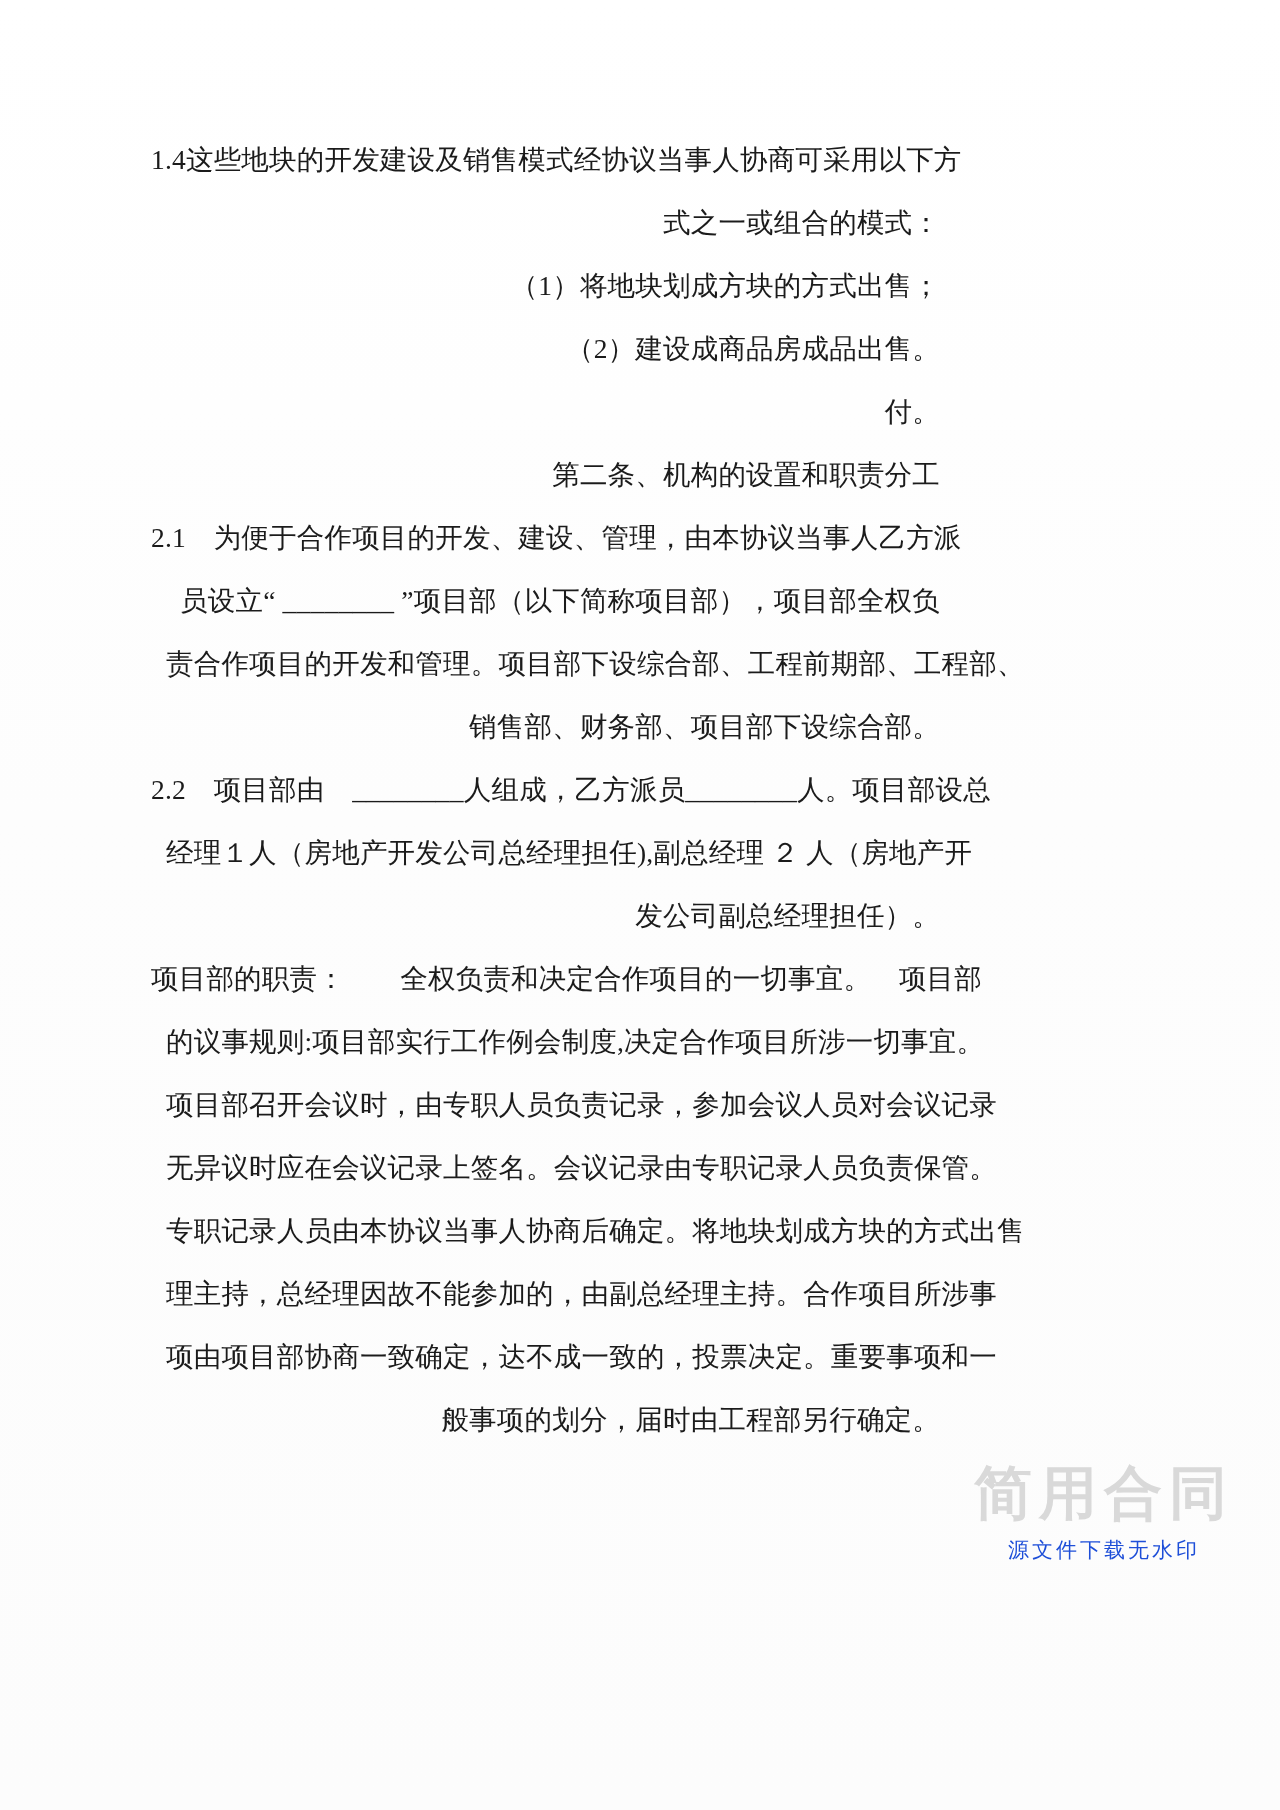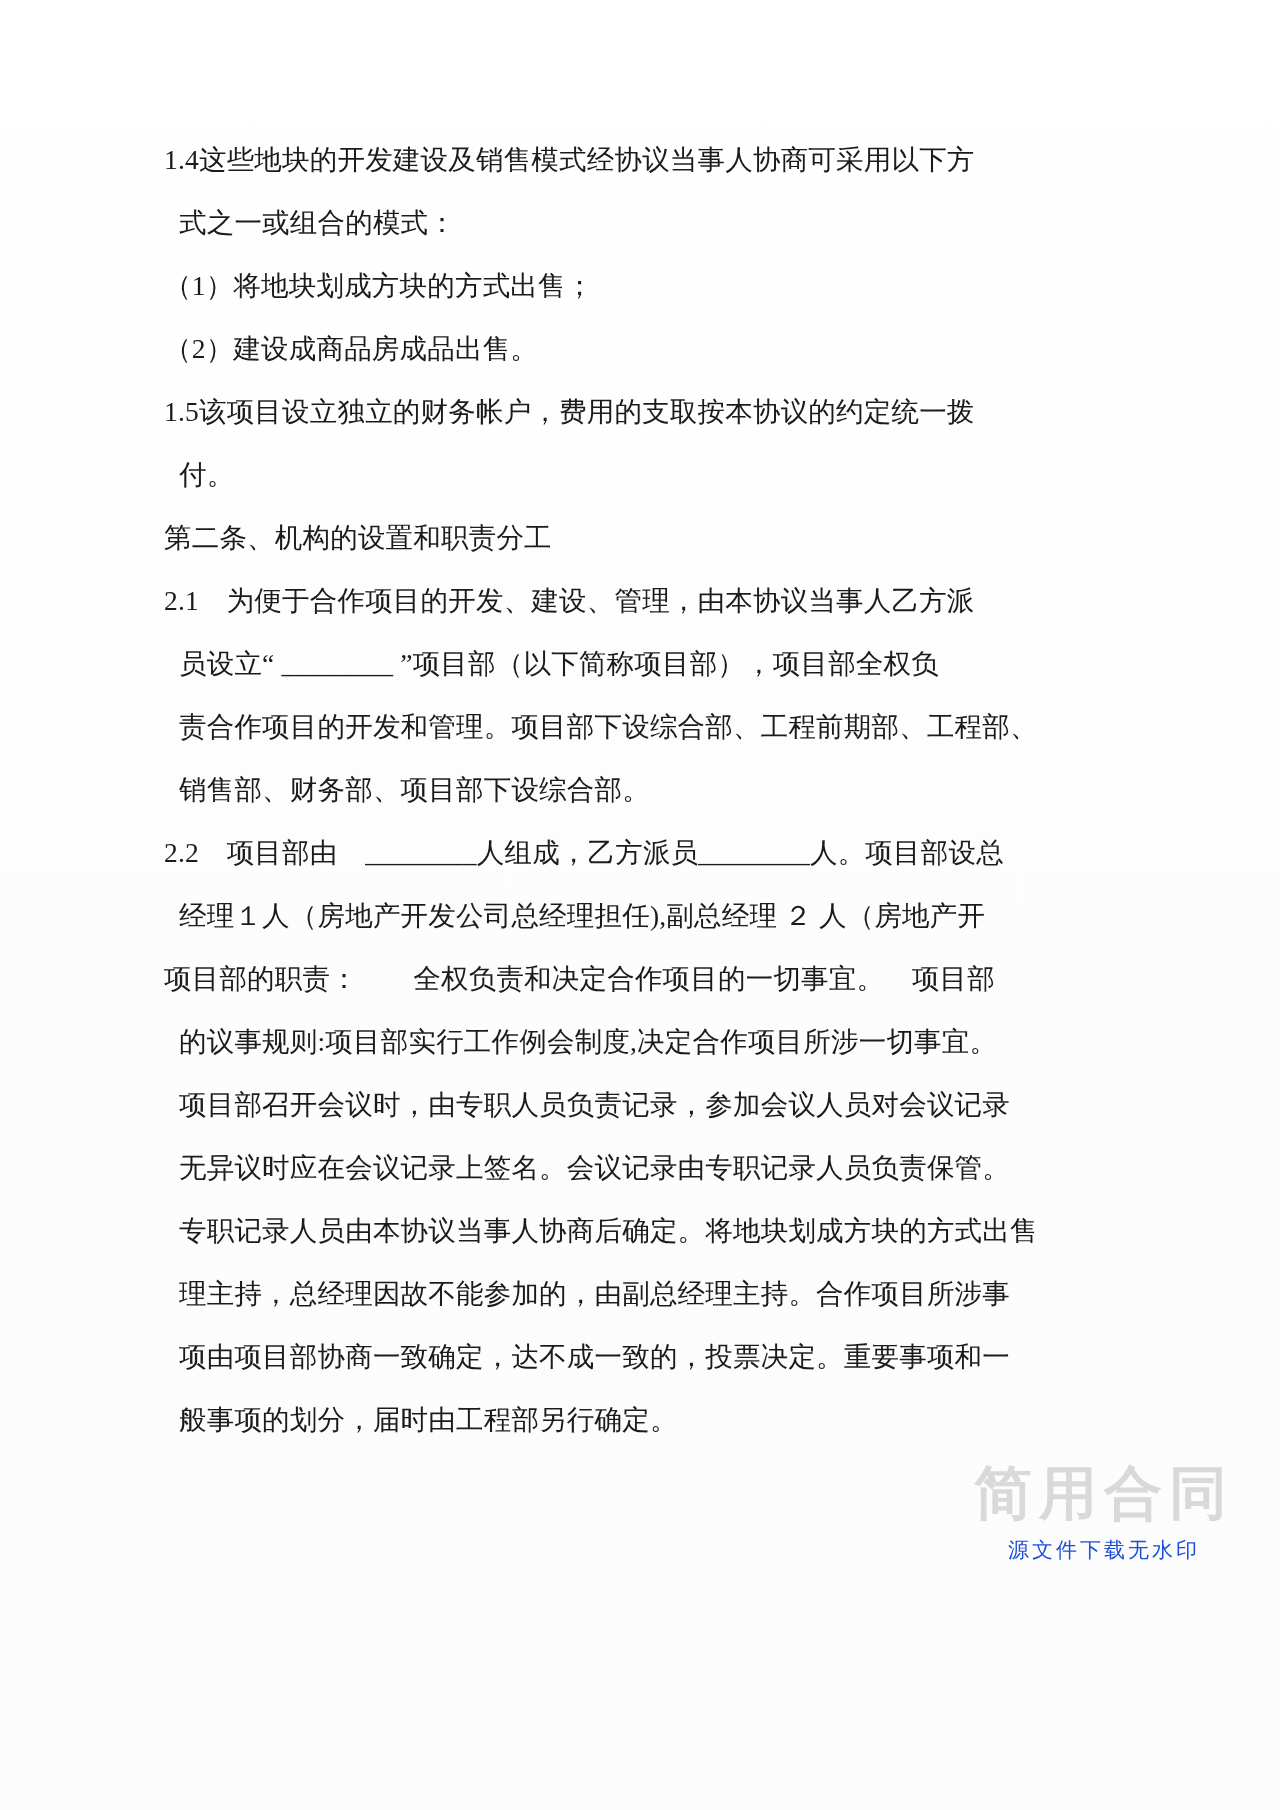--- a/index.html
+++ b/index.html
@@ -27,23 +27,24 @@
   .paper-tone {
     position: absolute;
     inset: 0;
     background:
       linear-gradient(180deg, #ffffff 0%, #fdfdfd 45%, #fcfcfc 100%);
     pointer-events: none;
   }
 
   .doc-body {
     position: absolute;
-    left: 163px;
+    left: 150px;
     top: 128px;
     width: 790px;
+    text-align: right;
   }
 
   
   .line {
     font-size: 27.5px;
     line-height: 63px;
     color: #1b1b1b;
     white-space: pre;
     letter-spacing: 0.2px;
     font-family: "Liberation Serif", "DejaVu Serif", serif;
@@ -83,29 +84,29 @@
 <body>
 
 <div class="page">
   <div class="paper-tone"></div>
 
   <div class="doc-body">
     <div class="line indent-2">1.4这些地块的开发建设及销售模式经协议当事人协商可采用以下方</div>
     <div class="line indent-1">式之一或组合的模式：</div>
     <div class="line indent-2">（1）将地块划成方块的方式出售；</div>
     <div class="line indent-2">（2）建设成商品房成品出售。</div>
-    <div class="line indent-2">1.5该项目设立独立的财务帐户，费用的支取按本协议的约定统一拨</div>
     <div class="line indent-1">付。</div>
     <div class="line indent-2">第二条、机构的设置和职责分工</div>
     <div class="line indent-2">2.1　为便于合作项目的开发、建设、管理，由本协议当事人乙方派</div>
     <div class="line indent-1">员设立“ ________ ”项目部（以下简称项目部），项目部全权负</div>
     <div class="line indent-1">责合作项目的开发和管理。项目部下设综合部、工程前期部、工程部、</div>
     <div class="line indent-1">销售部、财务部、项目部下设综合部。</div>
     <div class="line indent-2">2.2　项目部由　________人组成，乙方派员________人。项目部设总</div>
     <div class="line indent-1">经理１人（房地产开发公司总经理担任),副总经理 ２ 人（房地产开</div>
+    <div class="line indent-1">发公司副总经理担任）。</div>
     <div class="line indent-2">项目部的职责：　　全权负责和决定合作项目的一切事宜。　项目部</div>
     <div class="line indent-1">的议事规则:项目部实行工作例会制度,决定合作项目所涉一切事宜。</div>
     <div class="line indent-1">项目部召开会议时，由专职人员负责记录，参加会议人员对会议记录</div>
     <div class="line indent-1">无异议时应在会议记录上签名。会议记录由专职记录人员负责保管。</div>
     <div class="line indent-1">专职记录人员由本协议当事人协商后确定。将地块划成方块的方式出售</div>
     <div class="line indent-1">理主持，总经理因故不能参加的，由副总经理主持。合作项目所涉事</div>
     <div class="line indent-1">项由项目部协商一致确定，达不成一致的，投票决定。重要事项和一</div>
     <div class="line indent-1">般事项的划分，届时由工程部另行确定。</div>
   </div>
 

